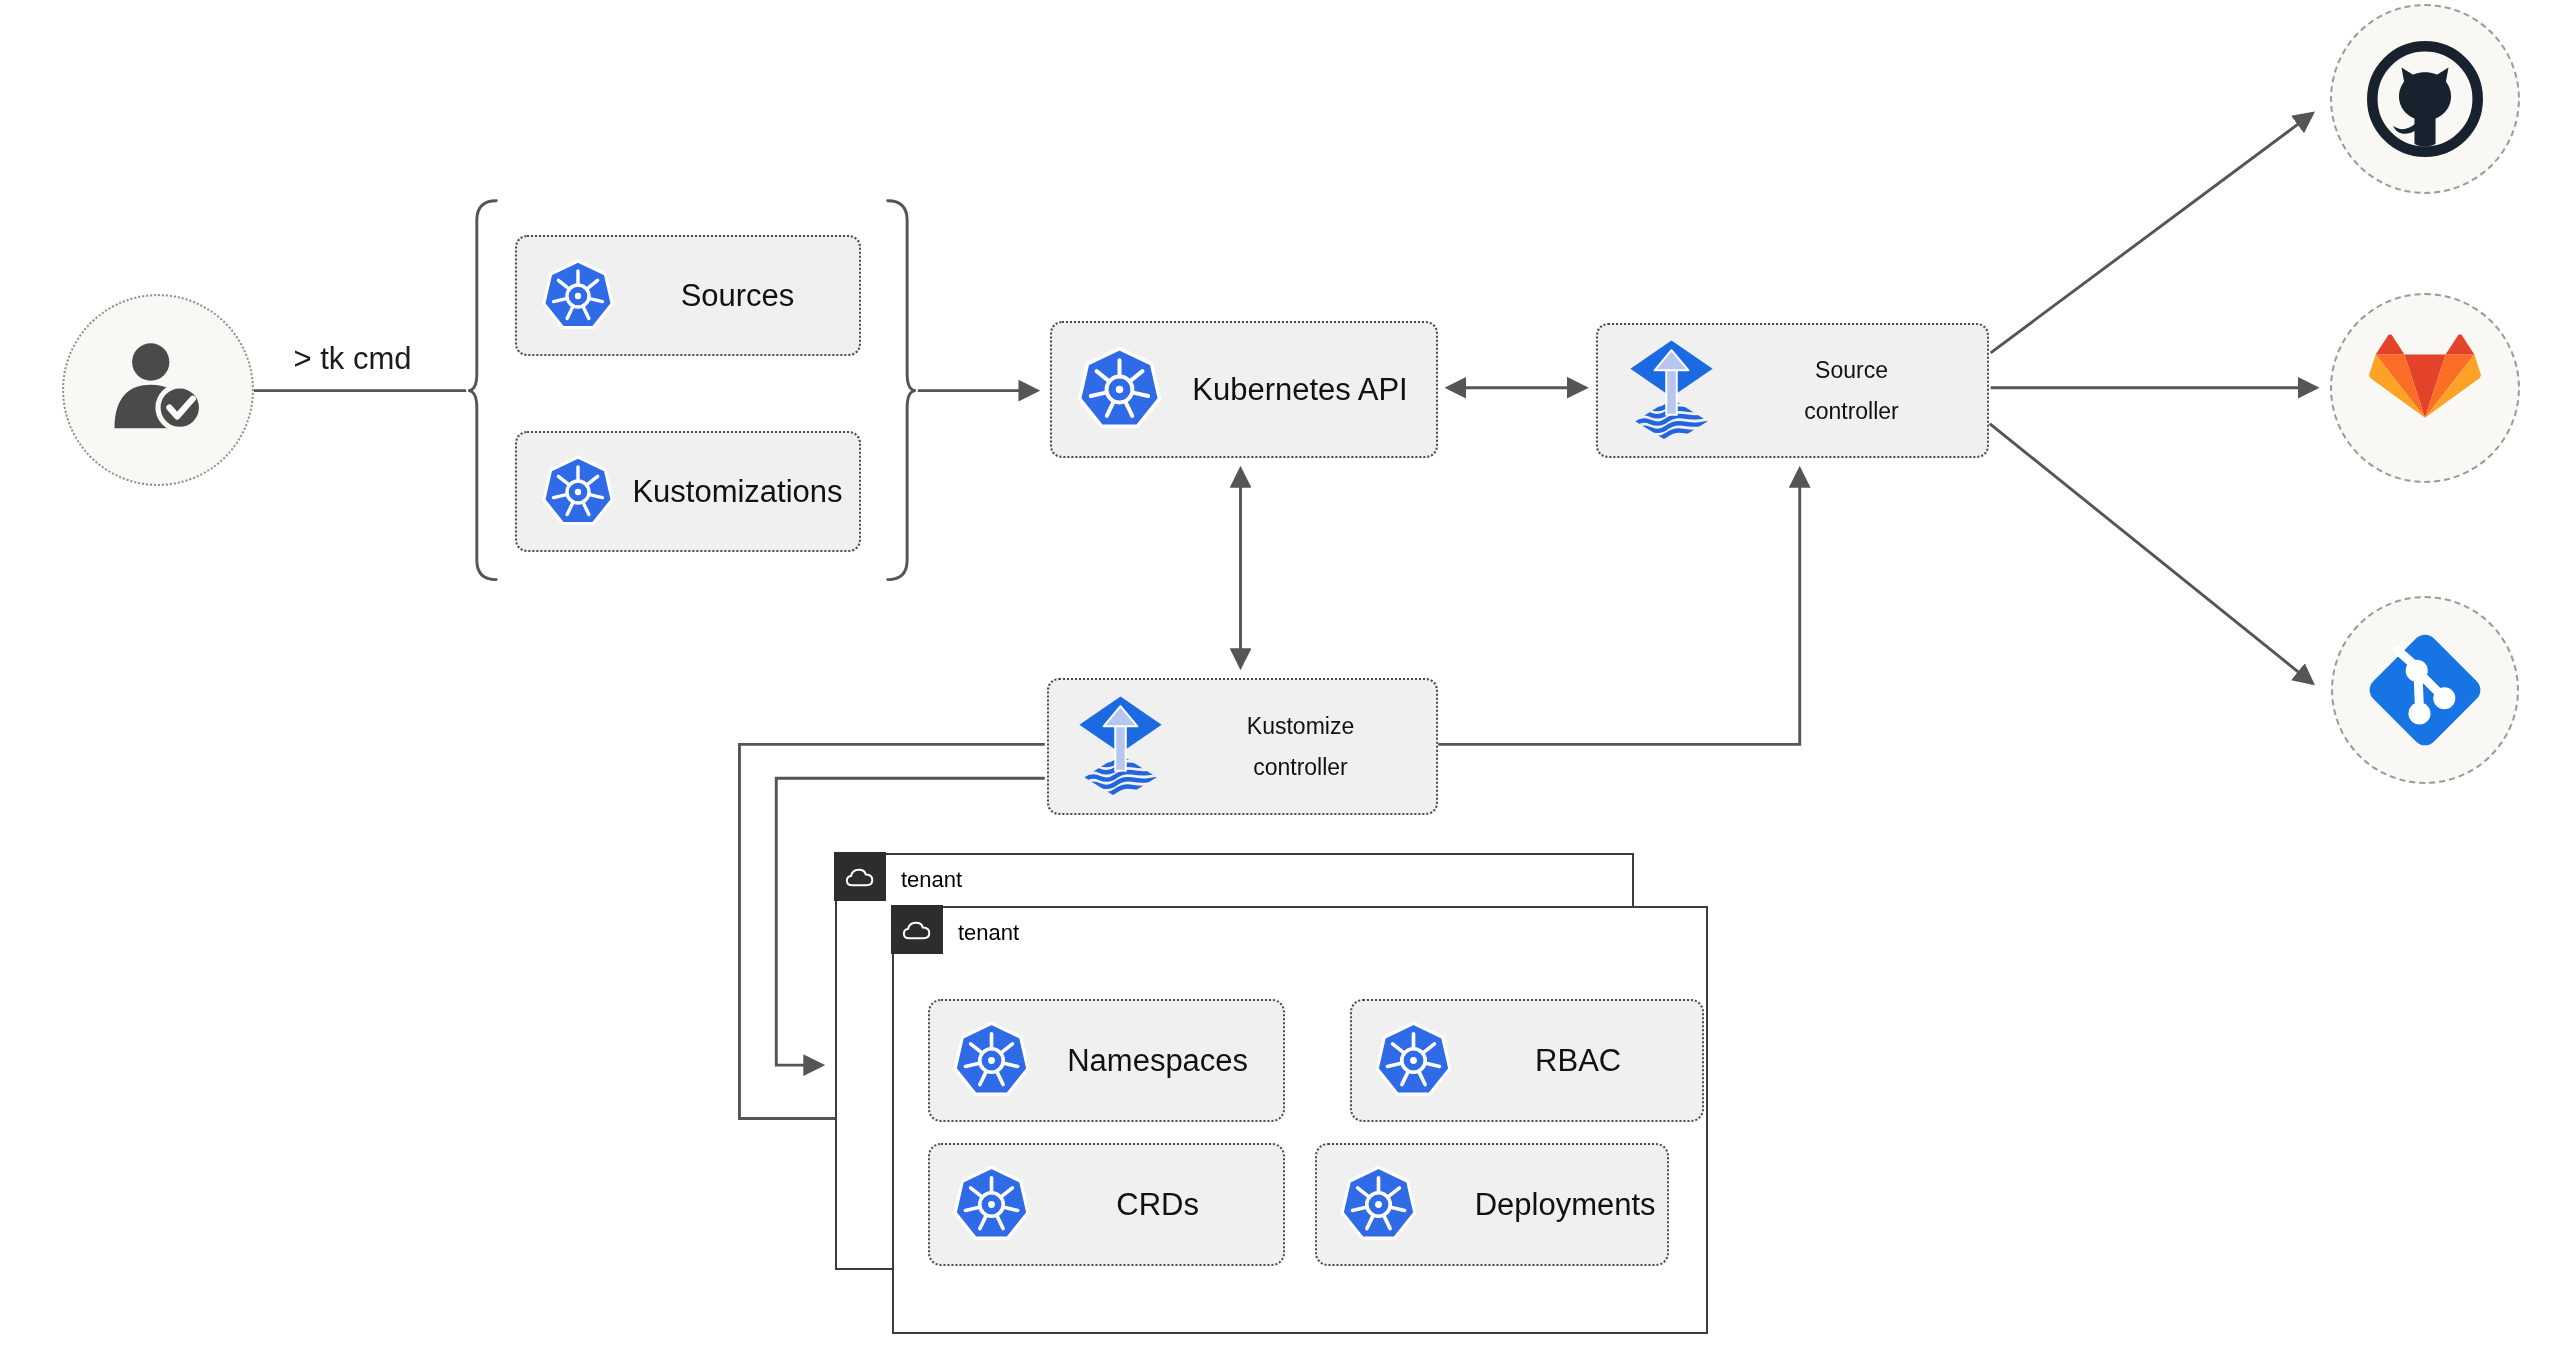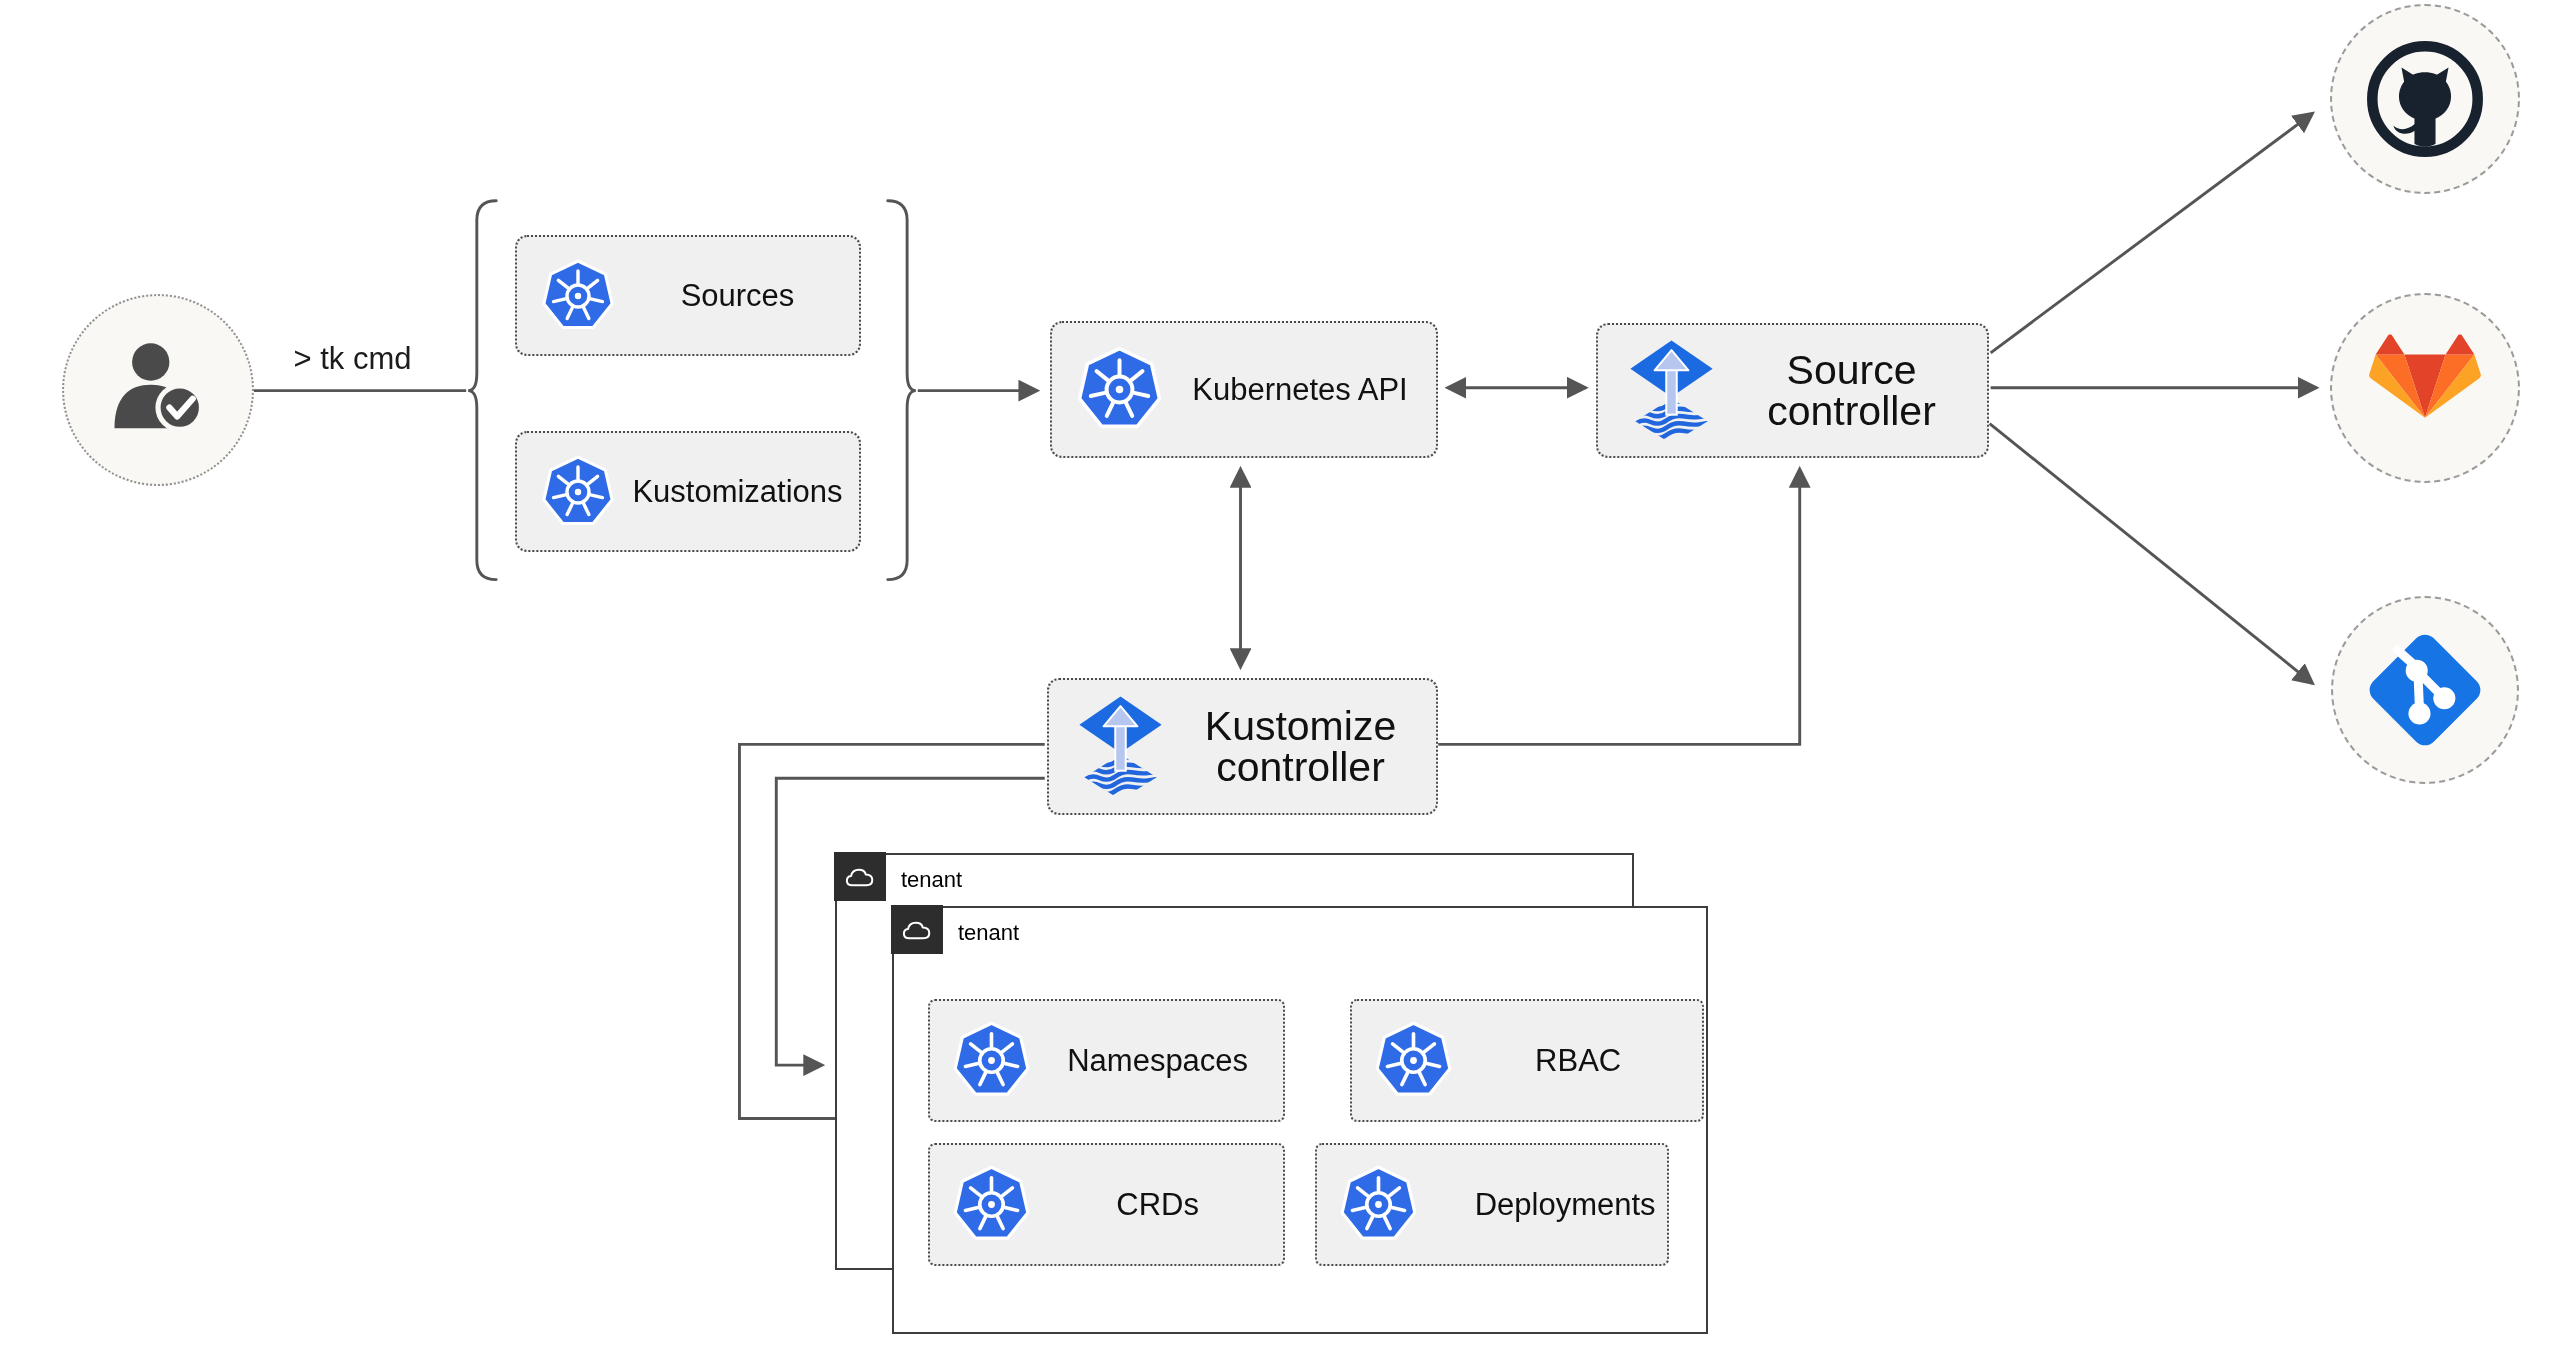--- a/index.html
+++ b/index.html
@@ -8,36 +8,36 @@
     font-family:"Liberation Sans", sans-serif;color:#111;overflow:hidden;
   }
   #wires{position:absolute;left:0;top:0;z-index:1;}
   .node{position:absolute;z-index:2;box-sizing:border-box;}
   .box{
     background:#f0f0f0;border:2.4px dotted #4a4a4a;border-radius:12px;
     display:flex;align-items:center;font-size:31px;
   }
   .box .lbl{flex:1;text-align:center;padding:0 9.7px;}
   .box .ico{flex:0 0 auto;margin-left:23px;}
-  .stacklbl{flex:1;text-align:center;line-height:41px;font-size:41px;}
+  .stacklbl{flex:1;text-align:center;line-height:41px;font-size:23px;}
   .circle{
     background:#faf8f4;border-radius:50%;
     display:flex;align-items:center;justify-content:center;
   }
   .dotted-ring{border:2.4px dotted #8f8f8f;}
   .dashed-ring{border:2.4px dashed #9a9a9a;}
   .tenant{
     background:#ffffff;border:2.9px solid #3d3d3d;
   }
   .tenant .tab{
     position:absolute;left:-2.9px;top:-2.9px;width:52px;height:49px;background:#2d2d2d;
     display:flex;align-items:center;justify-content:center;
   }
   .tenant .tlabel{position:absolute;left:64px;top:11.6px;font-size:22px;color:#000;}
-  .innerbox{position:absolute;border-radius:7px;}
+  .innerbox{position:absolute;border-radius:13px;}
   .innerbox .ico{margin-left:21.3px;}
   .cli{position:absolute;z-index:2;font-size:31px;text-align:center;color:#1c1c1c;}
   .hidden-defs{position:absolute;width:0;height:0;overflow:hidden;}
 </style>
 </head>
 <body>
 
 <div id="canvas">
 
   <svg class="hidden-defs" aria-hidden="true">

